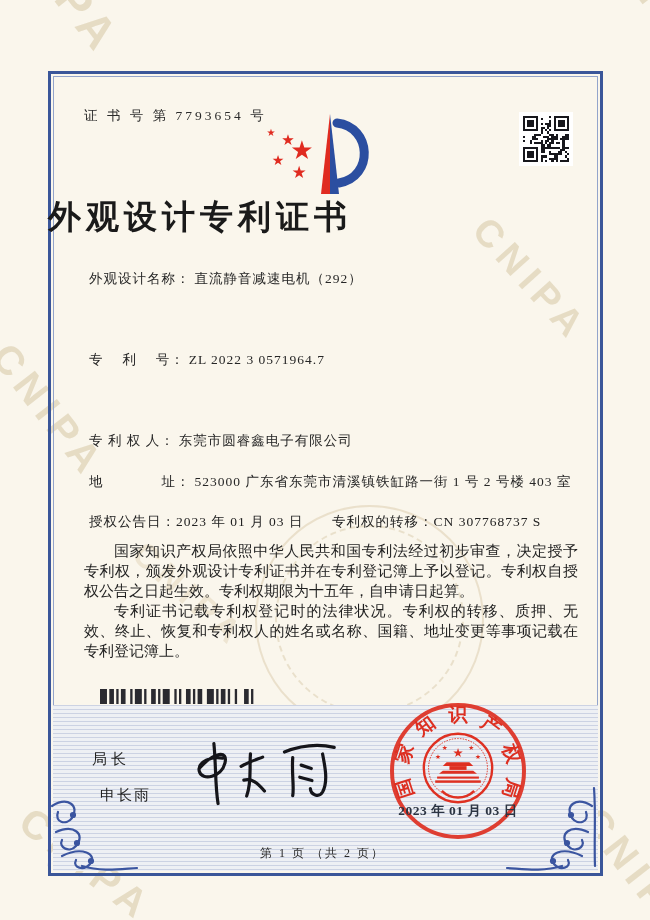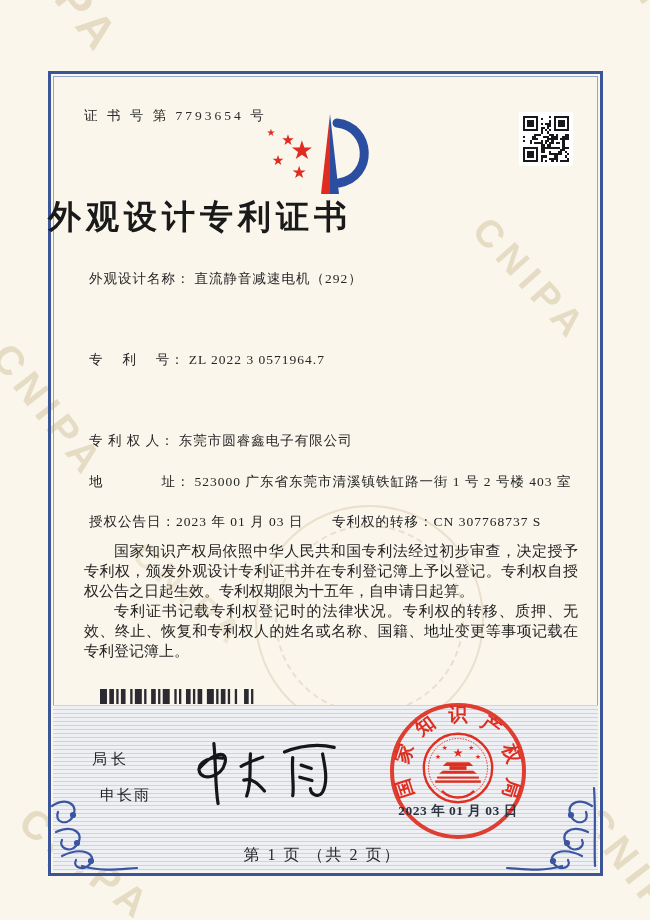--- a/index.html
+++ b/index.html
@@ -45,21 +45,21 @@
   .seal-char{position:absolute;left:50%;top:50%;z-index:1;font-size:19px;font-weight:bold;color:#dd2f21;
              transform:translate(-50%,-50%) rotate(var(--a)) translateY(-56px);}
   .seal-char:nth-of-type(1){--a:-108deg}.seal-char:nth-of-type(2){--a:-72deg}
   .seal-char:nth-of-type(3){--a:-36deg}.seal-char:nth-of-type(4){--a:0deg}
   .seal-char:nth-of-type(5){--a:36deg}.seal-char:nth-of-type(6){--a:72deg}
   .seal-char:nth-of-type(7){--a:108deg}
   .emblem{position:absolute;left:50%;top:27px;transform:translateX(-50%);}
   .seal-date{position:absolute;left:-14px;right:-14px;top:99px;text-align:center;font-size:13.5px;font-weight:bold;
              color:#2c3442;z-index:4;letter-spacing:0.5px;white-space:nowrap;}
   
-  .page-info{position:absolute;left:48px;width:549px;top:845px;text-align:center;font-size:16px;
+  .page-info{position:absolute;left:48px;width:549px;top:845px;text-align:center;font-size:12px;
              letter-spacing:2px;z-index:2;color:#2a2a2a;}
   .continuation{position:absolute;left:48px;width:549px;top:881px;text-align:center;font-size:13.5px;
                 letter-spacing:2px;z-index:2;color:#1f1f1f;}
   
   .flourish{position:absolute;z-index:2;}
   .flourish.left{left:40px;top:784px;}
   .flourish.right{left:504px;top:784px;transform:scaleX(-1);}
 </style>
 </head>
 <body>

